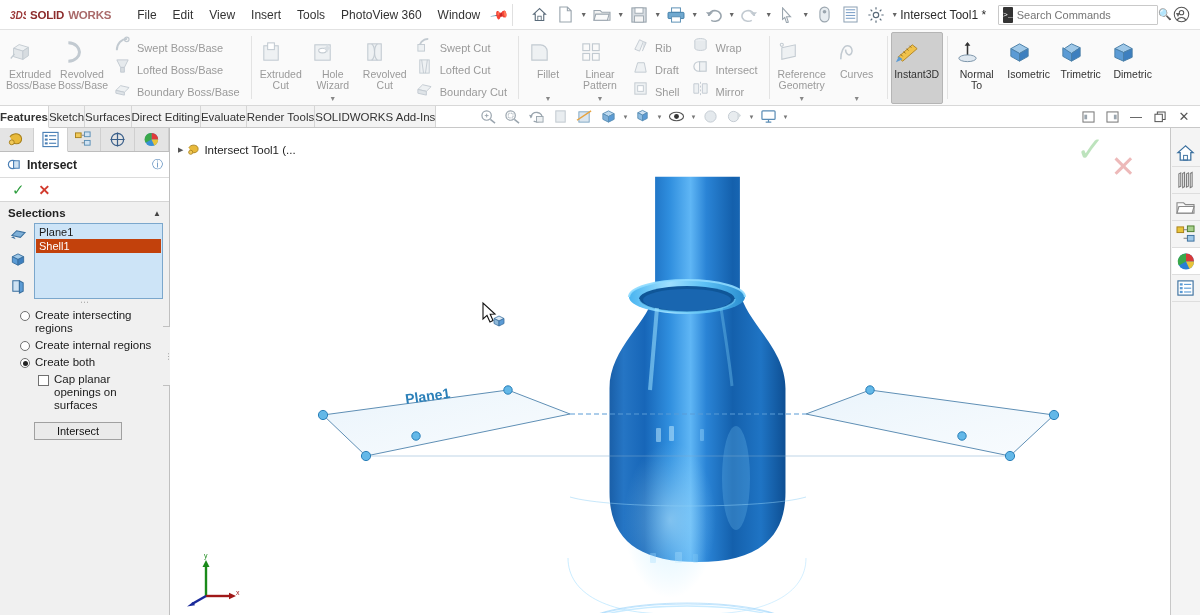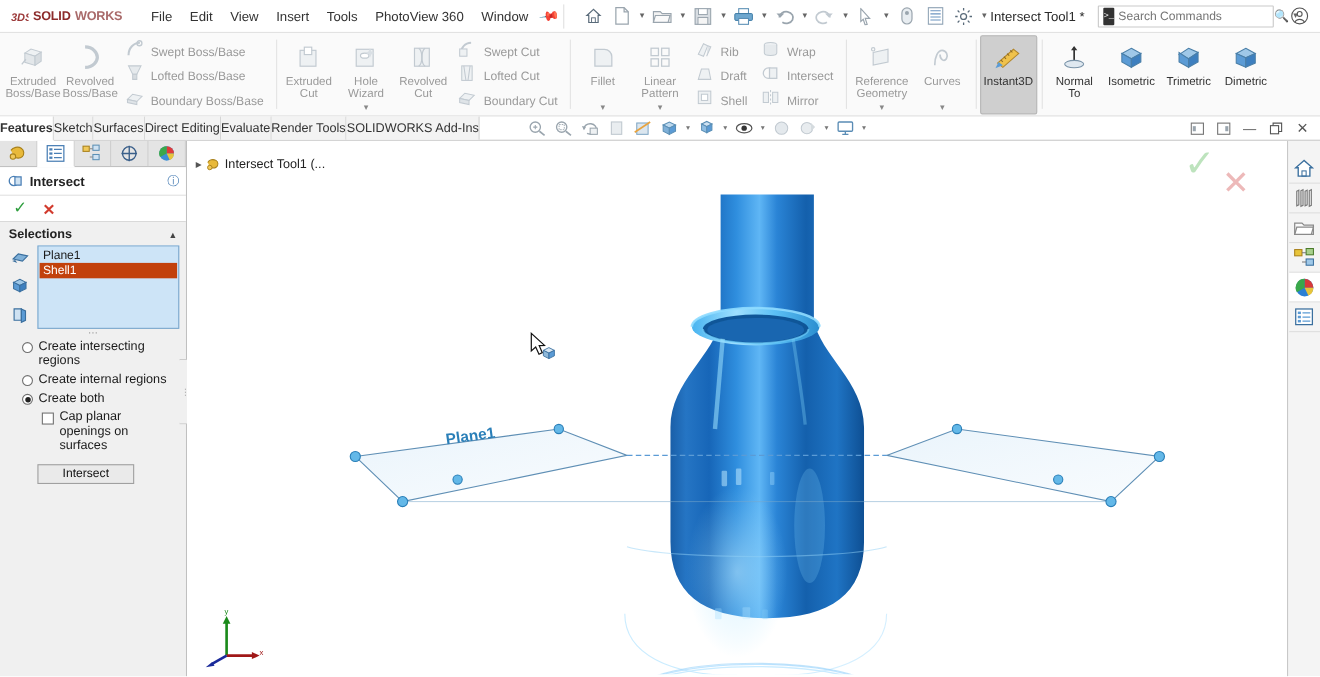--- a/index.html
+++ b/index.html
@@ -70,21 +70,21 @@
   
   .ribbon {
     height: 76px; background: #fafafa; display: flex; align-items: stretch;
     border-bottom: 1px solid #d8d8d8; flex: none; overflow: hidden; position: relative;
   }
   .rgroup { display: flex; align-items: flex-start; padding: 2px 4px; position: relative; }
   .rgroup + .rgroup::before {
     content: ''; position: absolute; left: 0; top: 6px; bottom: 6px; width: 1px; background: #e3e3e3;
   }
   .rbig {
-    width: 52px; display: flex; flex-direction: column; align-items: center;
+    width: 52px; display: flex; flex-direction: column; 
     padding: 4px 1px 2px; cursor: default; border: 1px solid transparent; border-radius: 2px;
   }
   .rbig.active { background: #cfcfcf; border-color: #b5b5b5; }
   .rbig .ricon { width: 30px; height: 30px; display: flex; align-items: center; justify-content: center; }
   .rbig .rlabel {
     font-size: 10.5px; color: #9a9a9a; text-align: center; line-height: 11px; margin-top: 2px;
     white-space: pre-line;
   }
   .rbig.enabled .rlabel { color: #333; }
   .rcol { display: flex; flex-direction: column; justify-content: flex-start; padding-top: 3px; }

